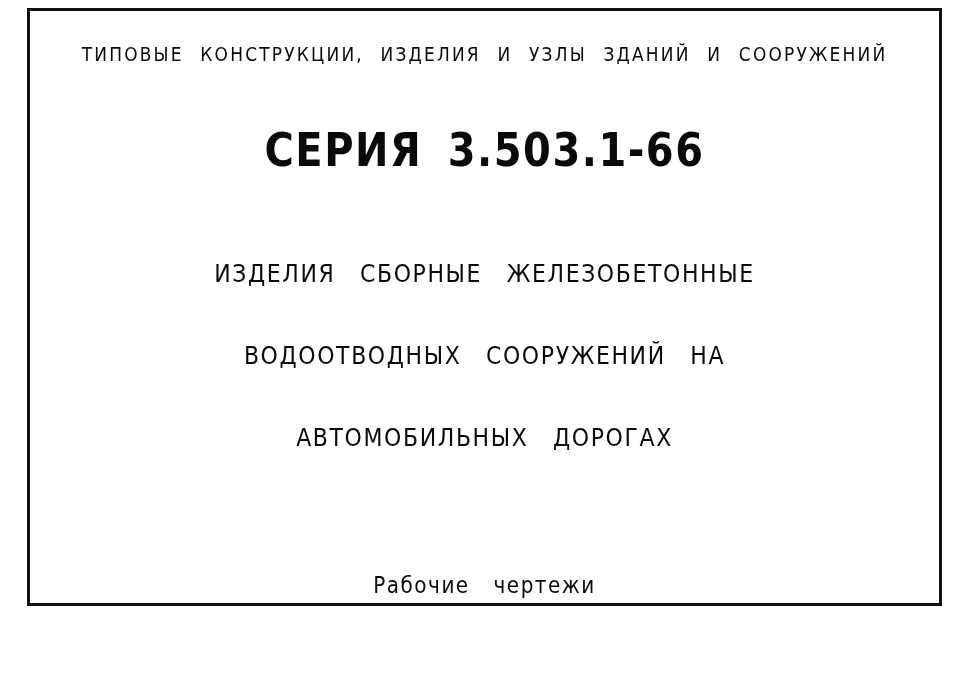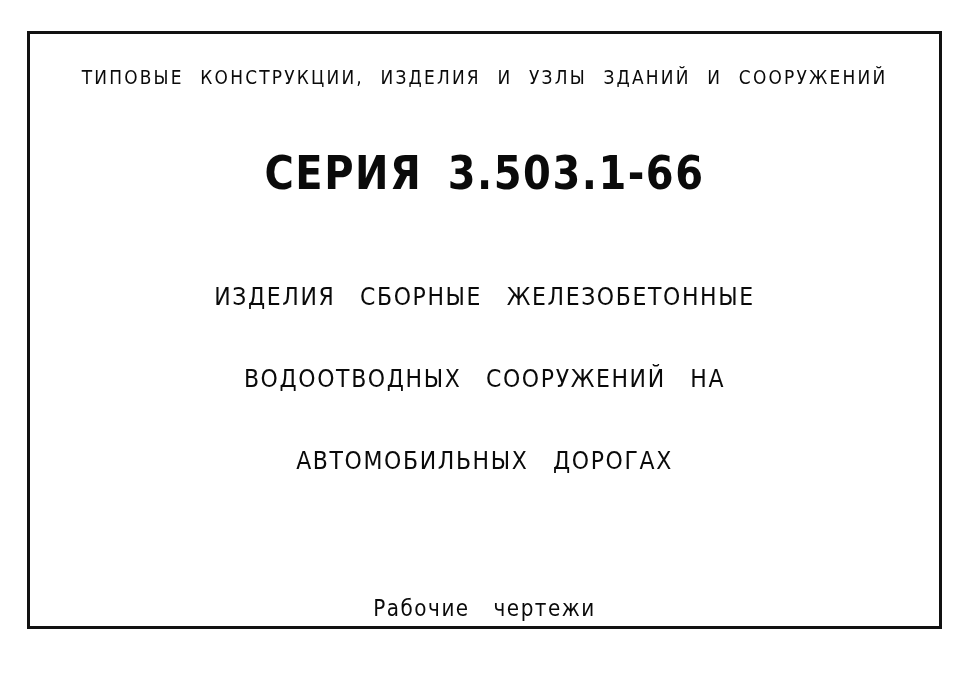--- a/index.html
+++ b/index.html
@@ -17,21 +17,21 @@
     position: absolute;
     left: 0;
     top: 0;
     width: 973px;
     height: 673px;
     background: #ffffff;
   }
   .sheet-frame {
     position: absolute;
     left: 27px;
-    top: 31px;
+    top: 8px;
     width: 915px;
     height: 598px;
     border: 3px solid #111111;
     background: #ffffff;
     box-sizing: border-box;
   }
   .content {
     position: relative;
     width: 100%;
     height: 100%;

